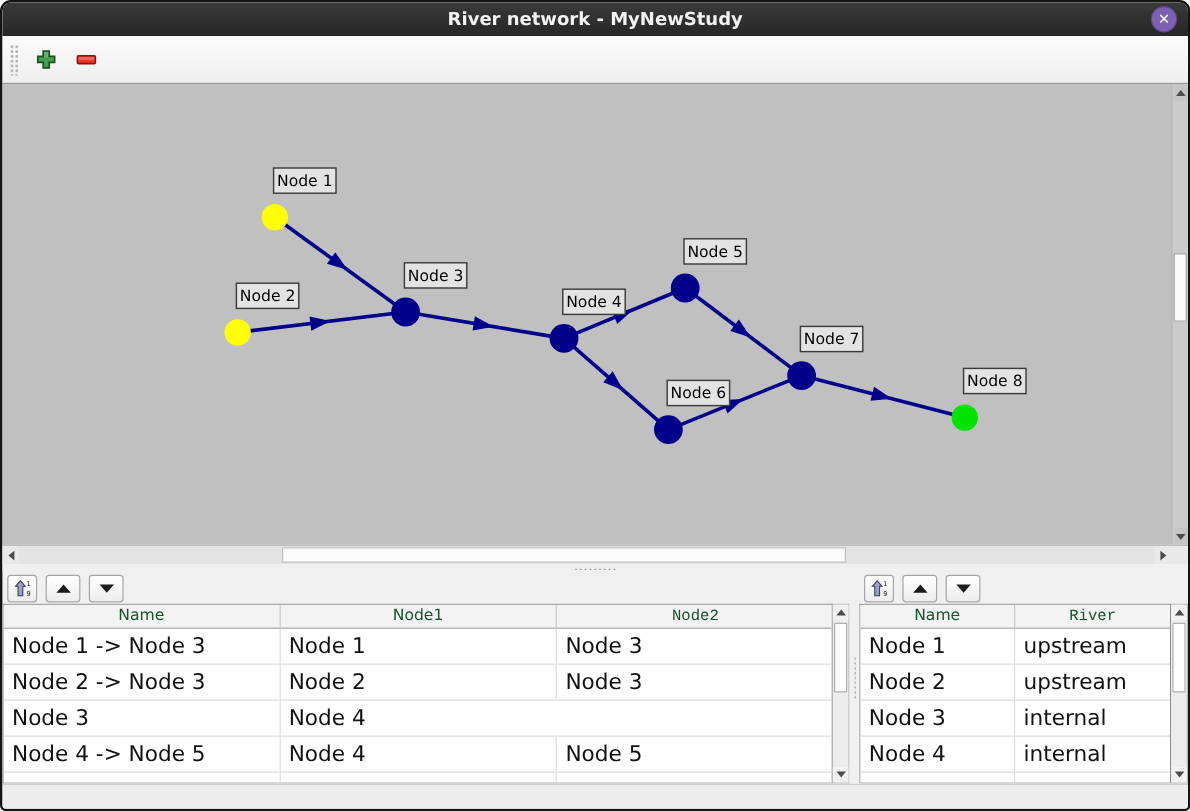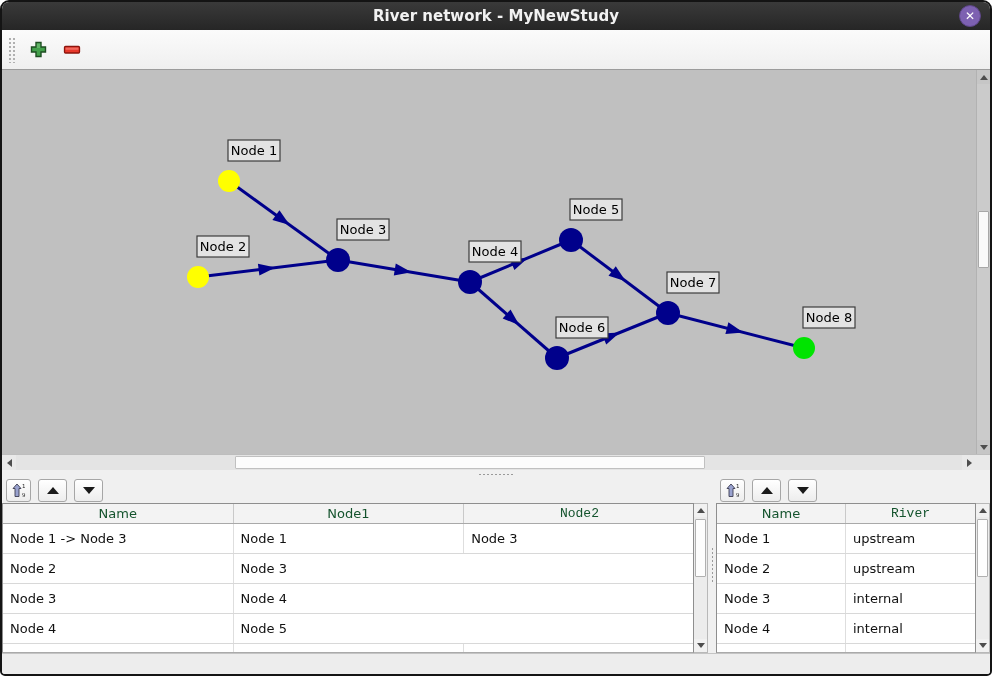--- a/index.html
+++ b/index.html
@@ -62,21 +62,21 @@
   .dtable{background:#ffffff;border:1px solid #8e8e8e;border-bottom:1px solid #aaaaaa;overflow:hidden;
           display:flex;flex-direction:column;}
   .t-left{width:692px;}
   .t-right{flex:1;}
   .thead{display:flex;height:20px;background:#f3f3f3;border-bottom:1px solid #a9a9a9;flex:0 0 auto;}
   .th{font-size:13px;color:#14532d;display:flex;align-items:center;justify-content:center;
       border-right:1px solid #c9c9c9;height:100%;}
   .th:last-child{border-right:none;font-family:Liberation Mono, monospace;}
   .tbody{flex:1;overflow:hidden;}
   .tr{display:flex;height:30px;border-bottom:1px solid #d8d8d8;background:#ffffff;}
-  .td{font-size:13px;color:#111;display:flex;align-items:center;padding-left:7px;
+  .td{font-size:18px;color:#111;display:flex;align-items:center;padding-left:7px;
       border-right:1px solid #dedede;height:100%;overflow:hidden;white-space:nowrap;}
   .td:last-child{border-right:none;}
   .t-left .th,.t-left .td{width:230.6px;flex:0 0 auto;}
   .t-right .th,.t-right .td{width:50%;flex:0 0 auto;}
   .tscroll{width:14px;background:#ececec;border:1px solid #b8b8b8;border-left:none;display:flex;flex-direction:column;}
   .ts-btn{height:13px;display:flex;align-items:center;justify-content:center;background:#f1f1f1;}
   .ts-track{flex:1;position:relative;}
   .ts-thumb{position:absolute;left:1px;right:1px;top:2px;height:58px;background:#fdfdfd;border:1px solid #b0b0b0;border-radius:1px;}
   
   .statusbar{flex:1;background:#ededed;border-top:1px solid #c4c4c4;}
@@ -222,28 +222,30 @@
               <div class="th">Node1</div>
               <div class="th">Node2</div>
             </div>
           <div class="tbody">
               <div class="tr">
                 <div class="td">Node 1 -&gt; Node 3</div>
                 <div class="td">Node 1</div>
                 <div class="td">Node 3</div>
               </div>
               <div class="tr">
+                <div class="td">Node 2 -&gt; Node 3</div>
                 <div class="td">Node 2</div>
                 <div class="td">Node 3</div>
               </div>
               <div class="tr">
                 <div class="td">Node 3</div>
                 <div class="td">Node 4</div>
               </div>
               <div class="tr">
+                <div class="td">Node 4 -&gt; Node 5</div>
                 <div class="td">Node 4</div>
                 <div class="td">Node 5</div>
               </div>
               <div class="tr">
                 <div class="td"></div>
                 <div class="td"></div>
                 <div class="td"></div>
               </div>
             </div>
         </div>

